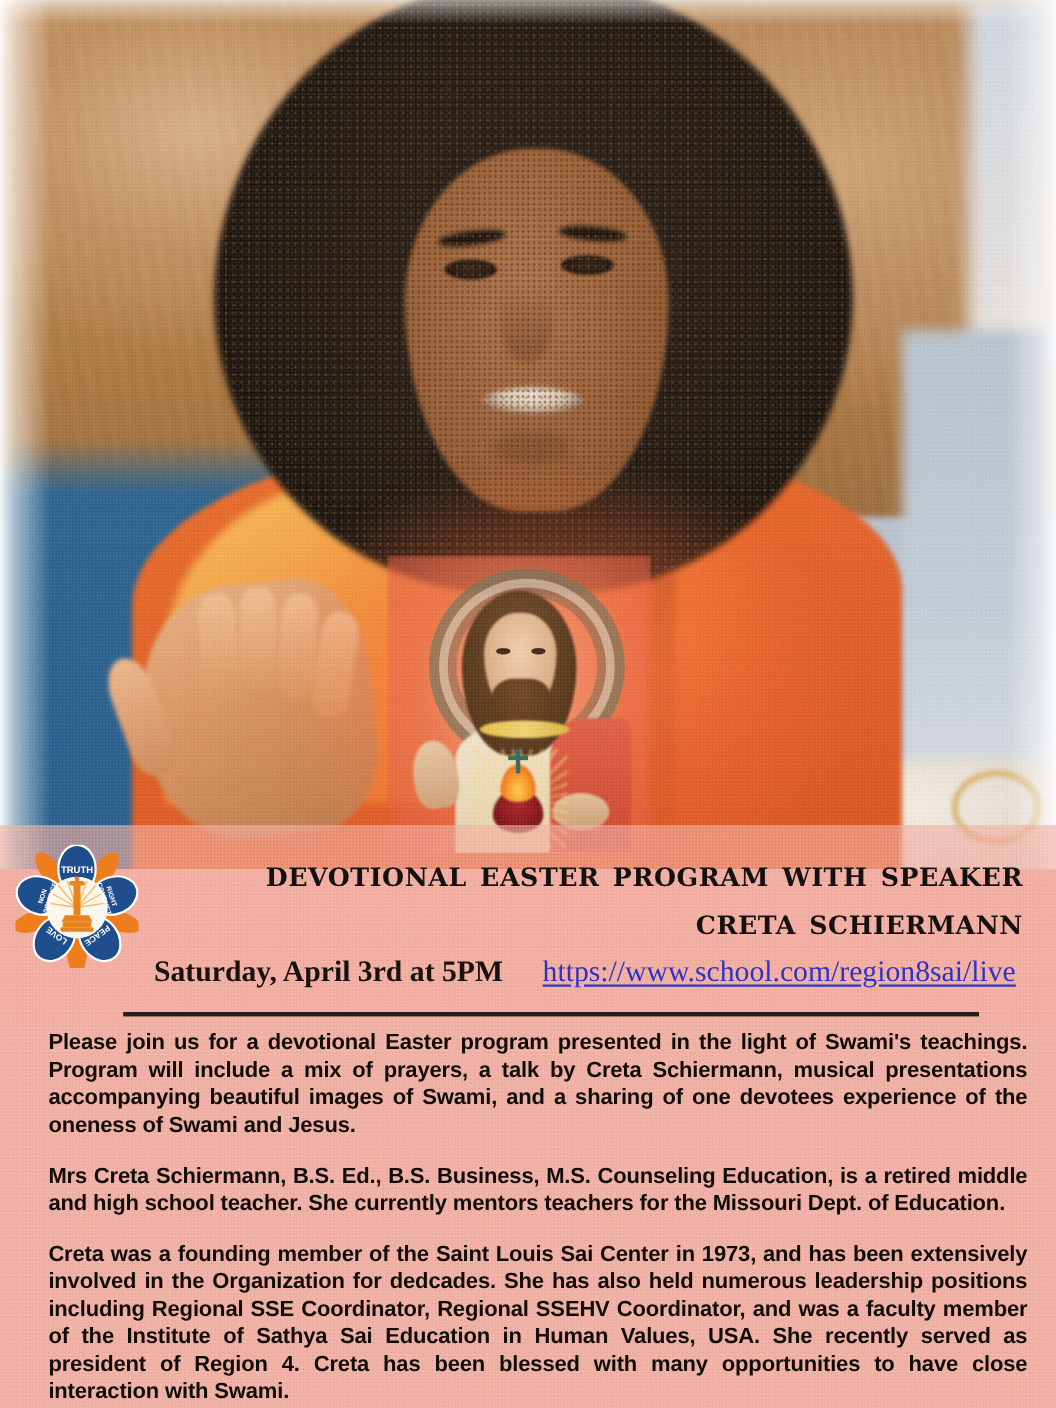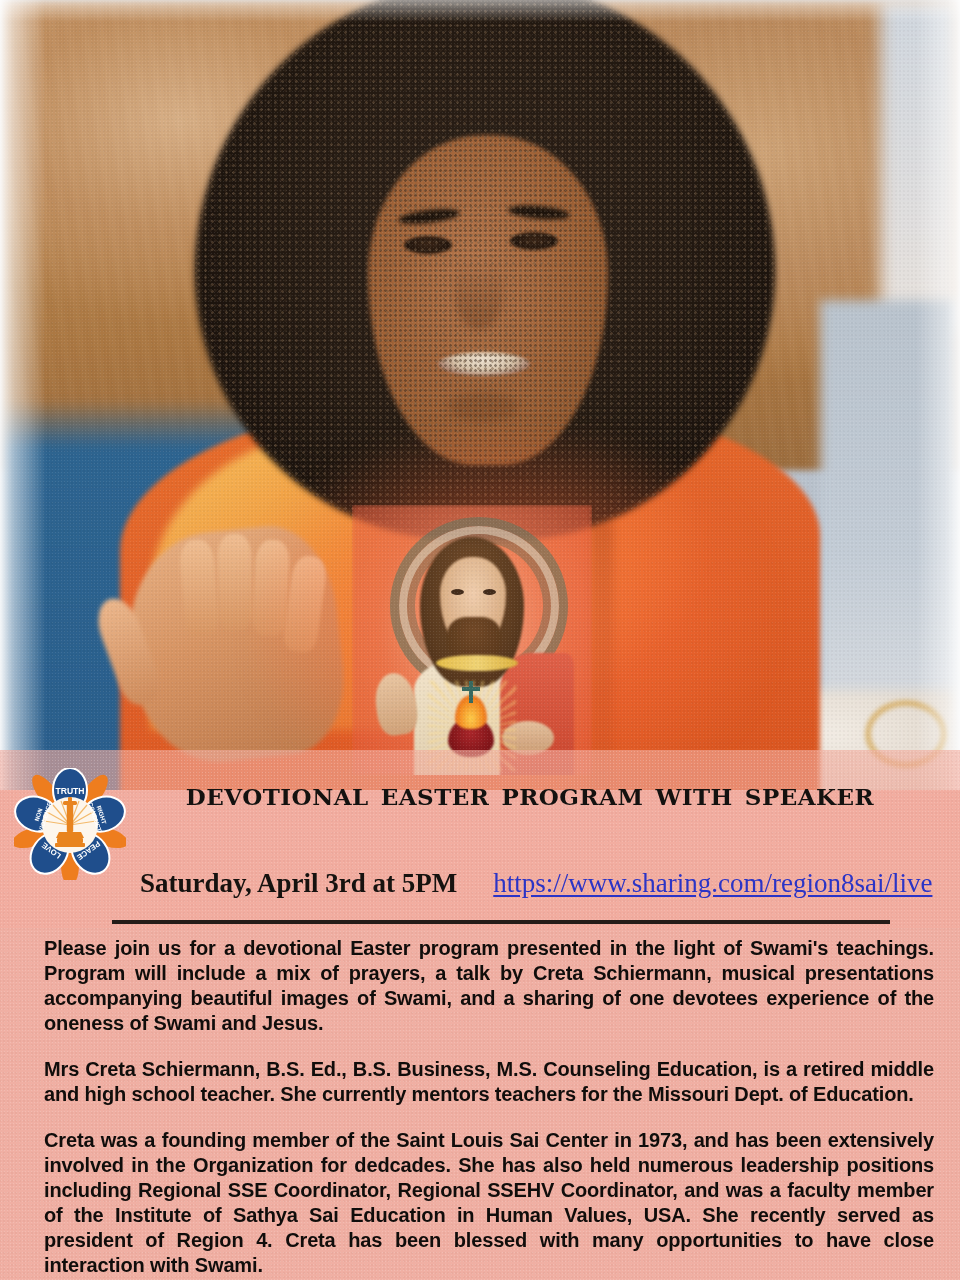--- a/index.html
+++ b/index.html
@@ -401,21 +401,21 @@
     left: 14px; top: 768px;
     width: 112px; height: 112px;
   }
   .emblem svg { display: block; }
 
   
   .title-block {
     position: absolute;
     left: 130px; top: 772px;
     width: 800px;
-    text-align: center;
+    text-align: right;
   }
   .title-line {
     font-family: "DejaVu Serif", serif;
     font-weight: bold;
     font-size: 33px;
     letter-spacing: 0.5px;
     color: #141210;
     line-height: 1.32;
     font-variant: small-caps;
     text-transform: lowercase;
@@ -615,25 +615,26 @@
               <text x="0" y="-31" font-size="6.1">NON</text>
               <text x="0" y="-24" font-size="6.1">VIOLENCE</text>
             </g>
         </g>
       </g>
     </svg>
   </div>
 
   <div class="title-block">
     <div class="title-line">Devotional Easter Program with Speaker</div>
+    <div class="title-line">Creta Schiermann</div>
   </div>
 
   <div class="datebar">
     <span class="date-text">Saturday, April 3rd at 5PM</span>
-    <a class="yt-link" href="#">https://www.sharing.com/region8sai/live</a>
+    <a class="yt-link" href="#">https://www.school.com/region8sai/live</a>
   </div>
 
   <div class="rule"></div>
 
   <div class="body-block">
     <p class="body-para">Please join us for a devotional Easter program presented in the light of Swami's teachings. Program will include a mix of prayers, a talk by Creta Schiermann, musical presentations accompanying beautiful images of Swami, and a sharing of one devotees experience of the oneness of Swami and Jesus.</p>
     <p class="body-para">Mrs Creta Schiermann, B.S. Ed., B.S. Business, M.S. Counseling Education, is a retired middle and high school teacher. She currently mentors teachers for the Missouri Dept. of Education.</p>
     <p class="body-para">Creta was a founding member of the Saint Louis Sai Center in 1973, and has been extensively involved in the Organization for dedcades. She has also held numerous leadership positions including Regional SSE Coordinator, Regional SSEHV Coordinator, and was a faculty member of the Institute of Sathya Sai Education in Human Values, USA. She recently served as president of Region 4. Creta has been blessed with many opportunities to have close interaction with Swami.</p>
   </div>
 

